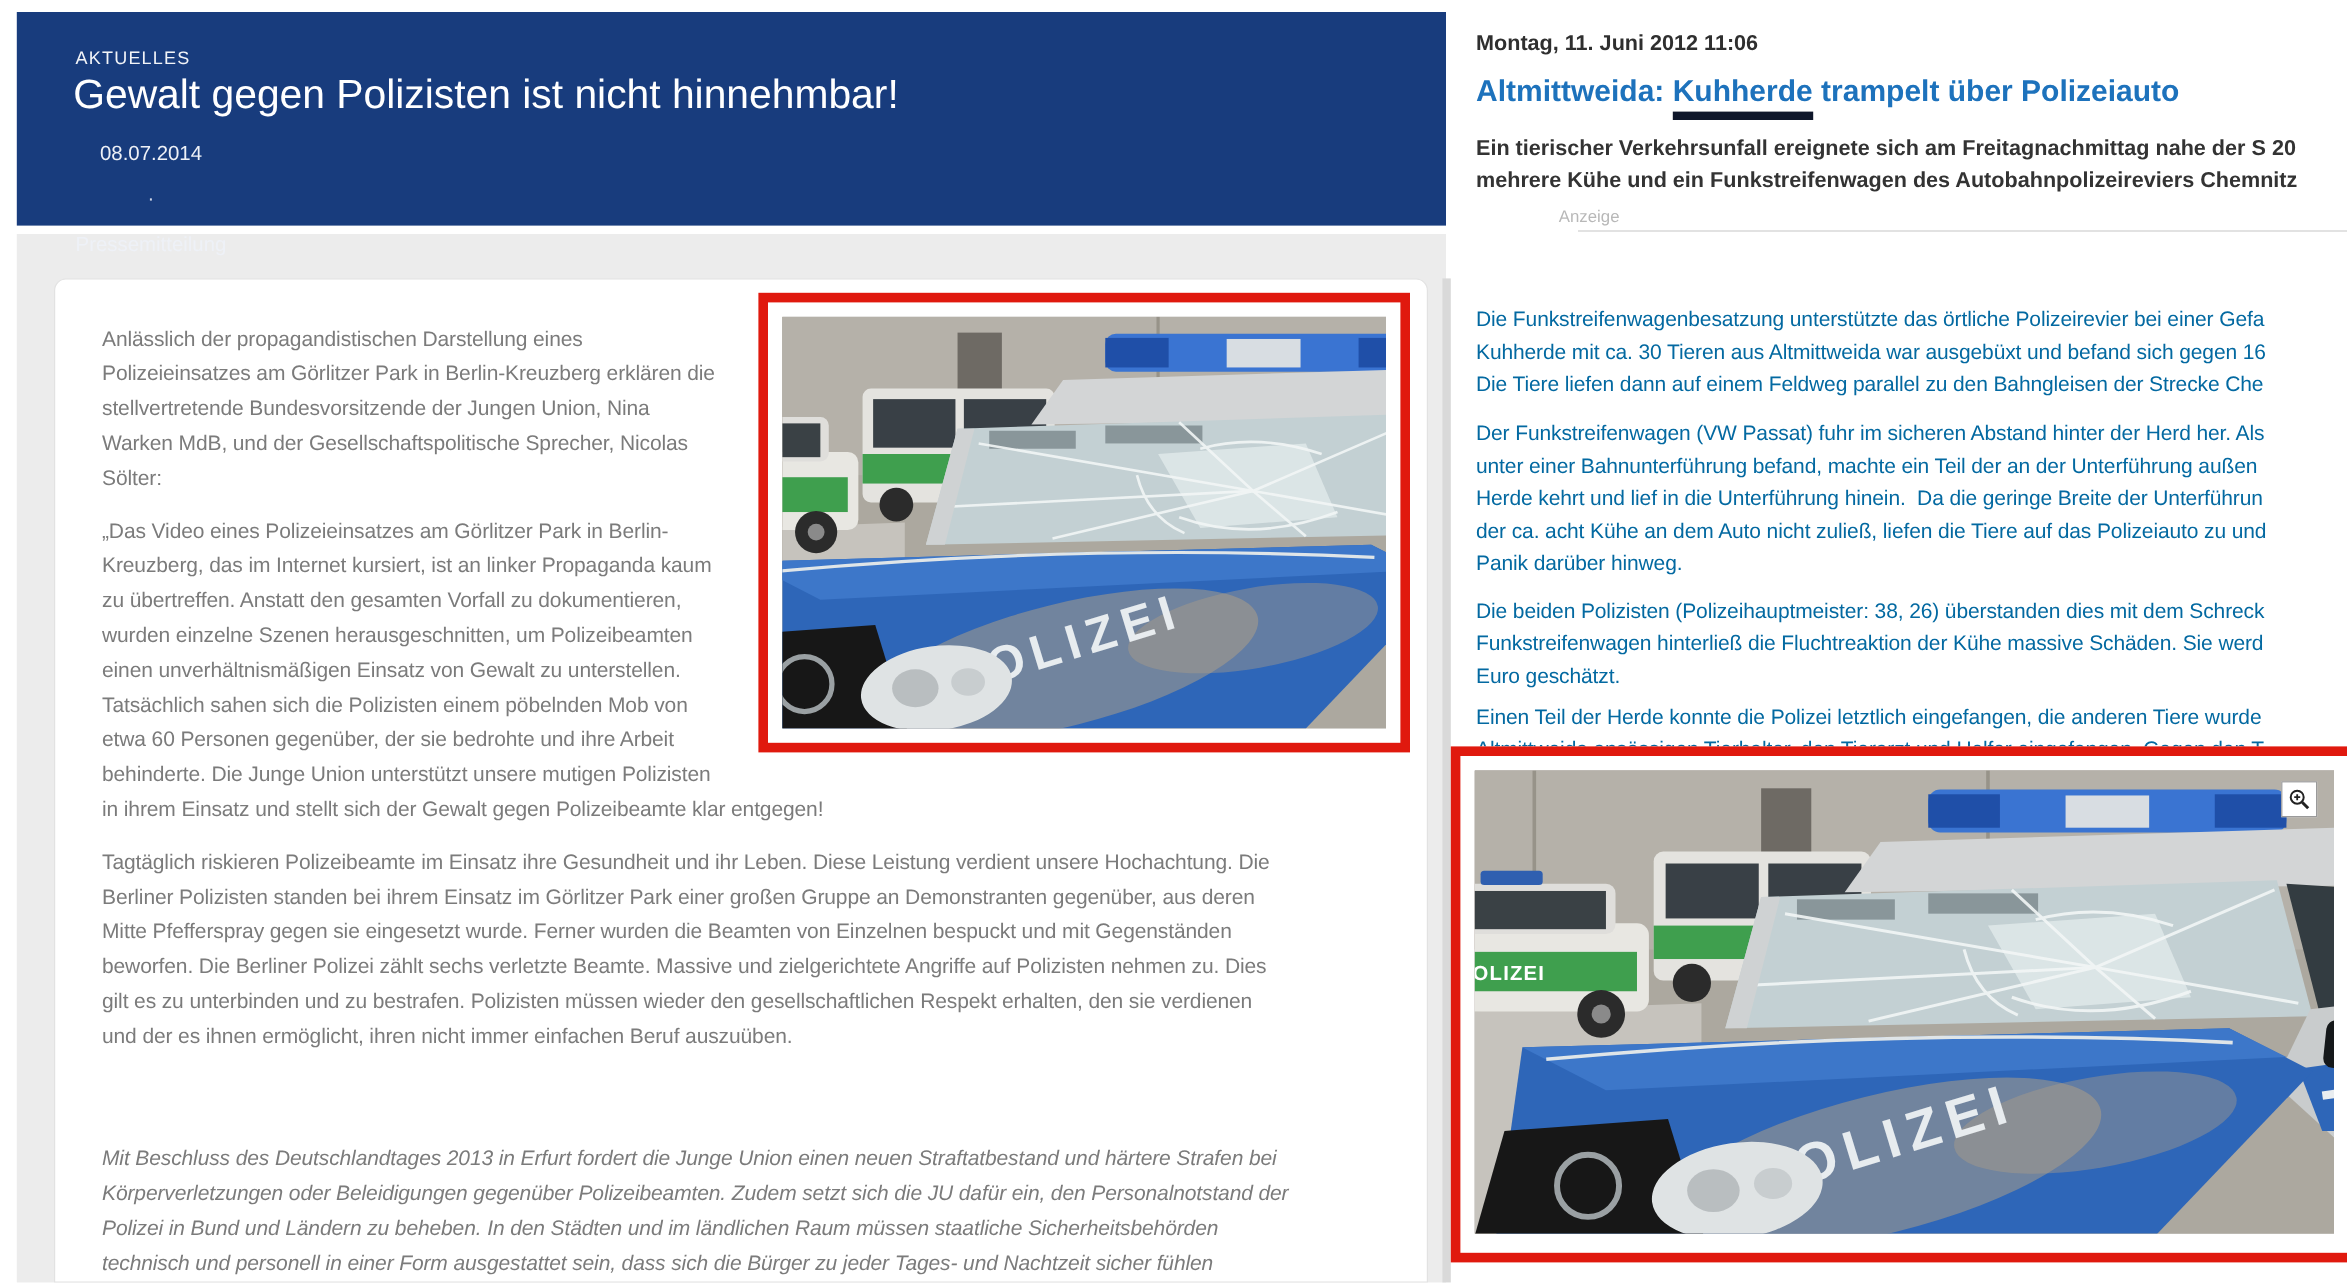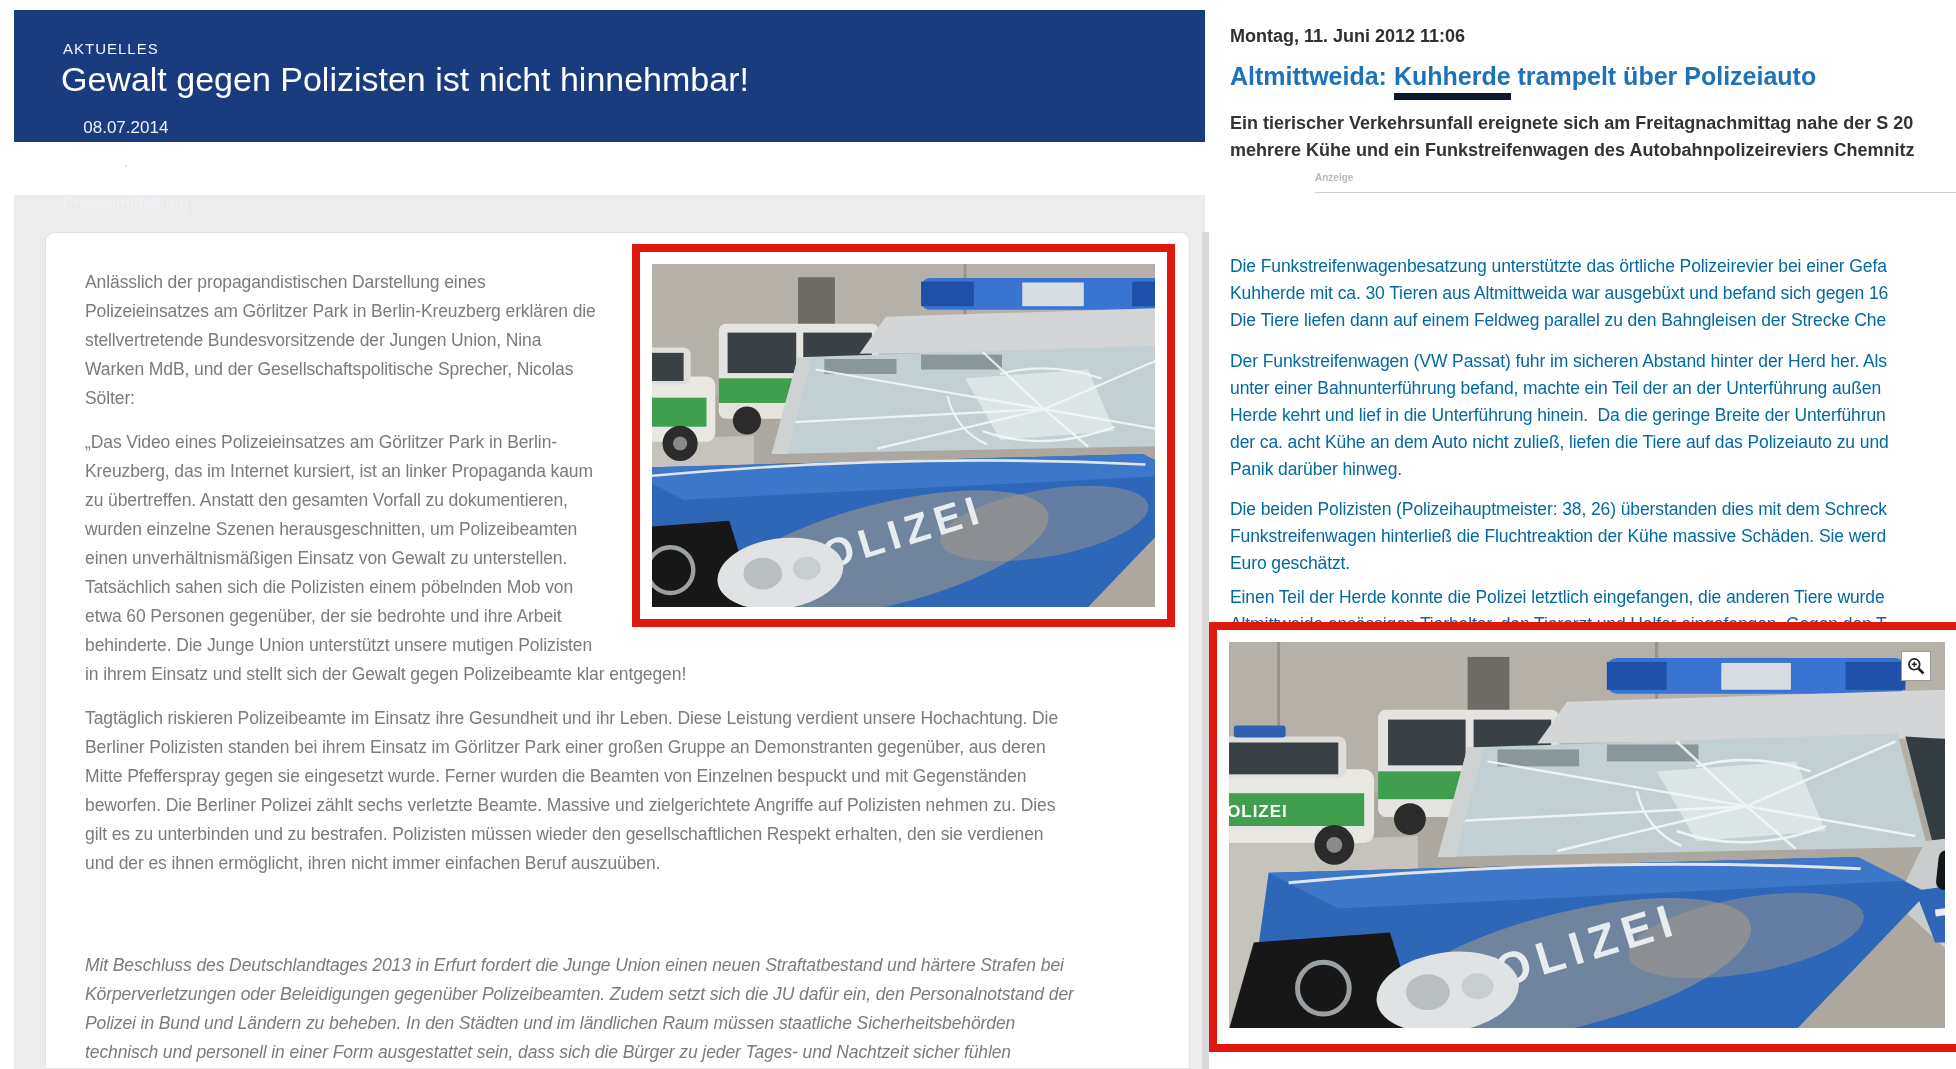--- a/index.html
+++ b/index.html
@@ -1,21 +1,21 @@
 <!DOCTYPE html>
 <html><head>
 <meta charset="utf-8">
 <style>
   * { margin:0; padding:0; box-sizing:border-box; }
   html,body { background:#ffffff; }
   body { font-family:"Liberation Sans","DejaVu Sans",sans-serif; }
   #root { position:relative; width:1956px; height:1069px; overflow:hidden; background:#fff; }
 
   
-  .lp-header { position:absolute; left:14px; top:10px; width:1191px; height:132px; background:#183c7d; color:#fff; }
+  .lp-header { position:absolute; left:14px; top:10px; width:1191px; height:178px; background:#183c7d; color:#fff; }
   .lp-kicker { position:absolute; left:49px; top:30px; font-size:15px; letter-spacing:1px; color:#f2f4f8; }
   .lp-title { position:absolute; left:47px; top:50px; font-size:34px; font-weight:400; color:#ffffff; white-space:nowrap; }
   .lp-meta { position:absolute; left:49px; top:108px; display:flex; align-items:center; gap:18px; font-size:17px; color:#eef1f7;flex-direction:column; }
   .lp-meta .dot { color:#cfd6e6; }
   .soc { width:23px; height:23px; background:#10306b; border:1px solid #e8ecf5; border-radius:3px; color:#ffffff; font-size:12px; font-weight:bold; display:flex; align-items:center; justify-content:center; cursor:pointer; }
 
   .lp-bg { position:absolute; left:14px; top:195px; width:1191px; height:874px; background:#ececec; }
   .lp-card { position:absolute; left:45px; top:232px; width:1145px; height:837px; background:#ffffff; border:1px solid #e2e2e2; border-radius:10px 10px 0 0; }
 
   .lp-text { position:absolute; left:85px; top:268px; width:1075px; font-size:17.5px; line-height:29px; color:#7b7b7b; letter-spacing:-0.1px; }
@@ -28,21 +28,21 @@
   .photo-svg { display:block; background:#a8a49c; }
 
   .lp-divider { position:absolute; left:1202px; top:232px; width:7px; height:837px; background:#d9d9d9; }
 
   
   .rp { position:absolute; left:1215px; top:0; width:741px; height:1069px; background:#fff; }
   .rp-date { position:absolute; left:15px; top:26px; font-size:18px; font-weight:bold; color:#2f2f2f; }
   .rp-headline { position:absolute; left:15px; top:62px; font-size:25px; font-weight:bold; color:#1d72bc; white-space:nowrap; cursor:pointer; }
   .rp-headline .red-underline { border-bottom:7px solid #0f172a; padding-bottom:3px; }
   .rp-intro { position:absolute; left:15px; top:110px; font-size:18px; font-weight:bold; color:#333; line-height:27px; white-space:pre; }
-  .rp-ad-label { position:absolute; left:100px; top:172px; font-size:10px; color:#b8b8b8;font-weight:bold; }
+  .rp-ad-label { position:absolute; left:84px; top:172px; font-size:14px; color:#b8b8b8; }
   .rp-ad-rule { position:absolute; left:100px; top:192px; width:658px; border-top:1px solid #cfcfcf; }
   .rp-para { position:absolute; left:15px; font-size:17.5px; color:#0369a1; line-height:27px; white-space:pre; letter-spacing:-0.1px;margin-top:43px; }
   #rp-p1 { top:210px; } #rp-p2 { top:305px; } #rp-p3 { top:453px; } #rp-p4 { top:541px; }
 
   #photo-right { position:absolute; left:-6px; top:622px; width:760px; height:430px; }
   .zoom-btn { position:absolute; top:21px; right:30px; width:30px; height:30px; background:#ffffff; border:1px solid #9a9a9a; display:flex; align-items:center; justify-content:center; cursor:pointer; }
 </style>
 </head>
 <body>
 

